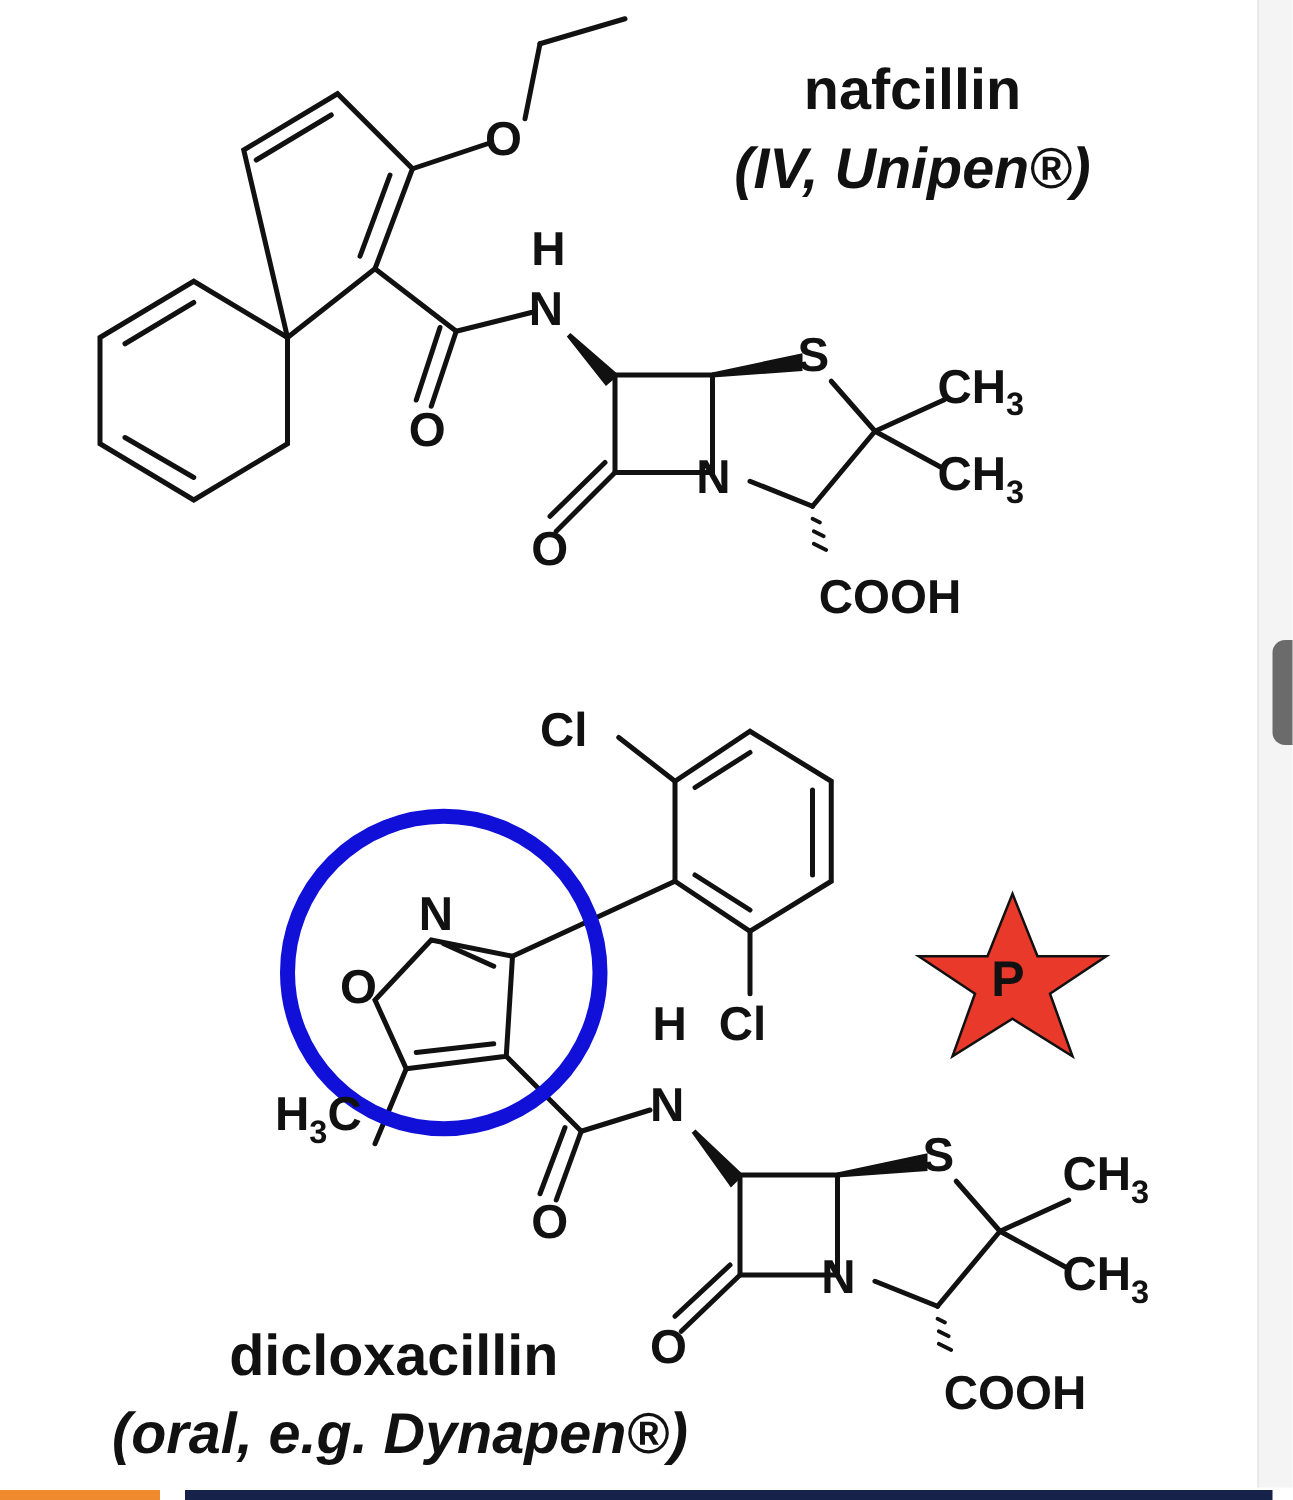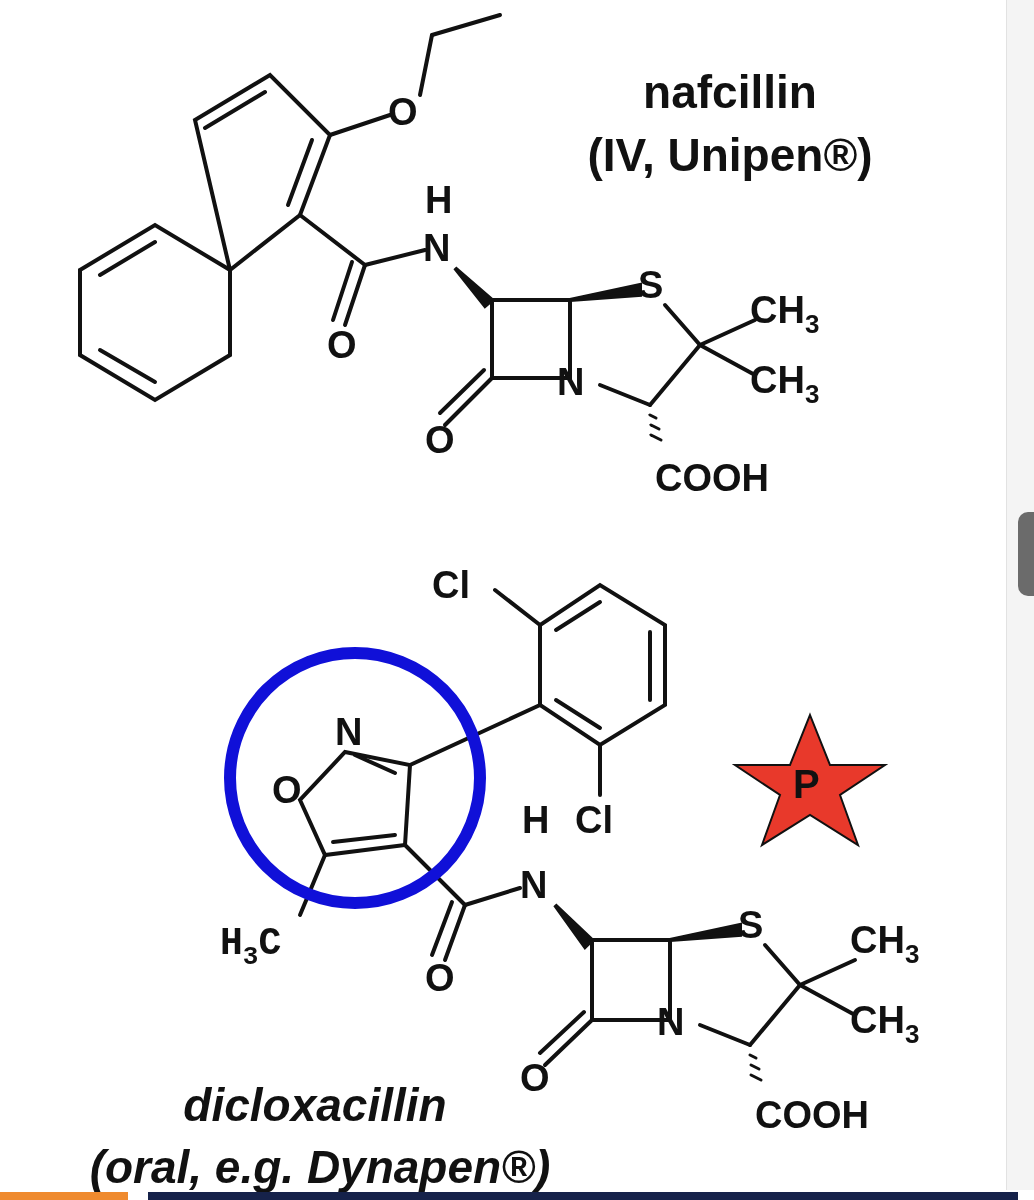--- a/index.html
+++ b/index.html
@@ -1,19 +1,19 @@
 <!DOCTYPE html>
 <html><head>
 <meta charset="utf-8">
 <style>
   html, body { margin:0; padding:0; }
   body { width:1034px; height:1200px; background:#ffffff; position:relative; overflow:hidden; font-family:"Liberation Sans", sans-serif; }
   #canvas { position:absolute; left:0; top:0; width:1034px; height:1200px; }
   .lbl { position:absolute; font-family:"Liberation Sans", sans-serif; font-weight:bold; color:#111; white-space:nowrap; }
-  .title { font-size:46px; line-height:52px; text-align:center;margin-top:21px; }
+  .title { font-size:46px; line-height:52px; text-align:center; }
   .atom { font-size:38px; line-height:40px; }
   .sub { font-size:26px; position:relative; top:10px; }
   .scroll-track { position:absolute; left:1006px; top:0; width:28px; height:1190px; background:#f4f4f4; border-left:1px solid #e2e2e2; }
   .scroll-thumb { position:absolute; left:1018px; top:512px; width:18px; height:84px; background:#6b6b6b; border-radius:10px 0 0 10px; }
   .bar-orange { position:absolute; left:0; top:1192px; width:128px; height:8px; background:#ef8a2e; }
   .bar-navy { position:absolute; left:148px; top:1192px; width:870px; height:8px; background:#16224a; }
 </style>
 </head>
 <body>
 
@@ -88,47 +88,47 @@
   </g>
 
   <circle cx="355" cy="778" r="125" fill="none" stroke="#1010d8" stroke-width="12"></circle>
 
   <g>
     <polygon points="810,715 830,765 885,765 840,795 858,845 810,815 762,845 780,795 735,765 790,765" fill="#e8392b" stroke="#111" stroke-width="2"></polygon>
   </g>
 </svg>
 
 <div class="lbl title" style="left:540px;top:45px;width:380px;">nafcillin</div>
-<div class="lbl title" style="left:530px;top:108px;width:400px;">(IV, Unipen®)</div>
+<div class="lbl title" style="left:530px;top:108px;width:400px;font-style:italic;">(IV, Unipen®)</div>
 <div class="lbl atom" style="left:388px;top:92px;">O</div>
 <div class="lbl atom" style="left:425px;top:180px;">H</div>
 <div class="lbl atom" style="left:423px;top:228px;">N</div>
 <div class="lbl atom" style="left:327px;top:325px;">O</div>
 <div class="lbl atom" style="left:638px;top:265px;">S</div>
 <div class="lbl atom" style="left:557px;top:362px;">N</div>
 <div class="lbl atom" style="left:425px;top:420px;">O</div>
 <div class="lbl atom" style="left:750px;top:290px;"><span>CH</span><span class="sub">3</span></div>
 <div class="lbl atom" style="left:750px;top:360px;"><span>CH</span><span class="sub">3</span></div>
 <div class="lbl atom" style="left:655px;top:458px;">COOH</div>
 
 <div class="lbl atom" style="left:432px;top:565px;">Cl</div>
 <div class="lbl atom" style="left:335px;top:712px;">N</div>
 <div class="lbl atom" style="left:272px;top:770px;">O</div>
 <div class="lbl atom" style="left:522px;top:800px;">H</div>
 <div class="lbl atom" style="left:575px;top:800px;">Cl</div>
 <div class="lbl atom" style="left:520px;top:865px;">N</div>
-<div class="lbl atom" style="left:220px;top:924px;font-family:Liberation Mono, monospace;"><span>H</span><span class="sub">3</span><span>C</span></div>
+<div class="lbl atom" style="left:220px;top:872px;"><span>H</span><span class="sub">3</span><span>C</span></div>
 <div class="lbl atom" style="left:425px;top:958px;">O</div>
 <div class="lbl atom" style="left:738px;top:905px;">S</div>
 <div class="lbl atom" style="left:657px;top:1002px;">N</div>
 <div class="lbl atom" style="left:520px;top:1058px;">O</div>
 <div class="lbl atom" style="left:850px;top:920px;"><span>CH</span><span class="sub">3</span></div>
 <div class="lbl atom" style="left:850px;top:1000px;"><span>CH</span><span class="sub">3</span></div>
 <div class="lbl atom" style="left:755px;top:1095px;">COOH</div>
-<div class="lbl title" style="left:130px;top:1058px;width:370px;font-style:italic;">dicloxacillin</div>
+<div class="lbl title" style="left:130px;top:1058px;width:370px;">dicloxacillin</div>
 <div class="lbl title" style="left:30px;top:1120px;width:580px;font-style:italic;">(oral, e.g. Dynapen®)</div>
 
 <div class="lbl" style="left:793px;top:762px;font-size:40px;color:#111;">P</div>
 
 <div class="scroll-track"></div>
 <div class="scroll-thumb"></div>
 <div class="bar-orange"></div>
 <div class="bar-navy"></div>
 
 </body></html>

